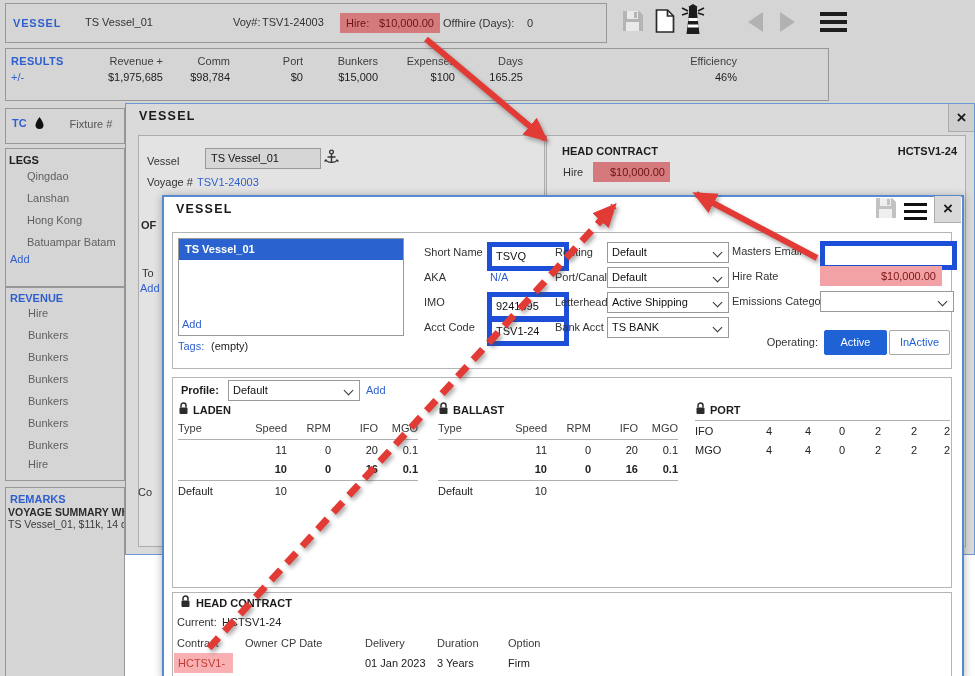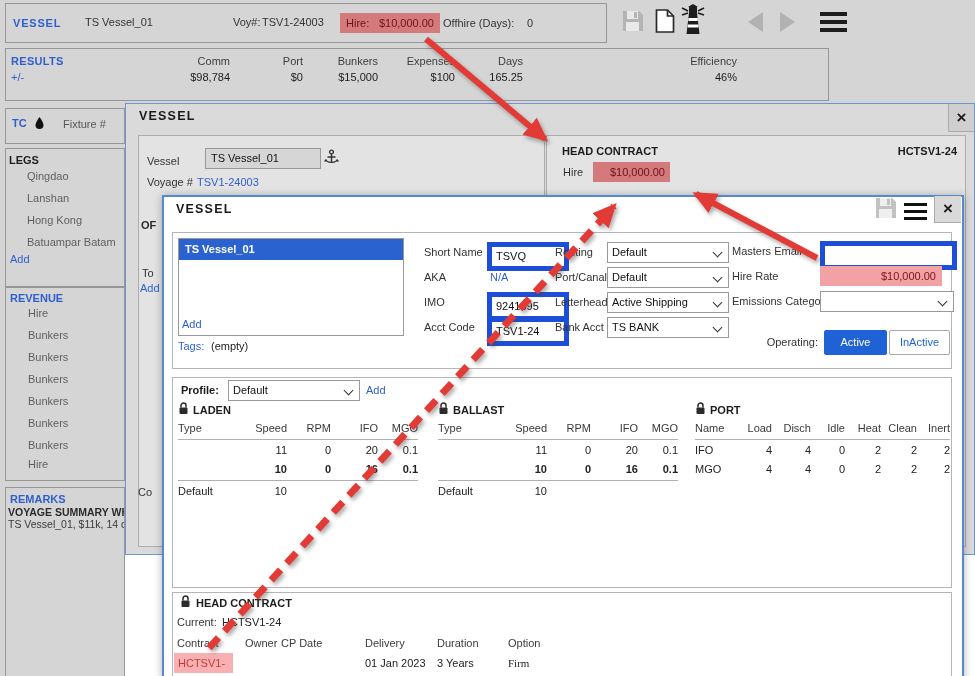--- a/index.html
+++ b/index.html
@@ -98,20 +98,24 @@
   <span class="abs burger" style="left:820px;top:8px;">
       <span></span>
       <span></span>
       <span></span>
     </span>
 
   <div class="abs panelbox" style="left:5px;top:48px;width:822px;height:51px;"></div>
   <span class="abs bold" style="left:11px;top:55px;color:#2f5fce;letter-spacing:.3px;">RESULTS</span>
   <span class="abs" style="left:11px;top:71px;color:#2f5fce;">+/-</span>
 
+  <div class="rescol" style="left:53px;">
+    <div class="rl">Revenue +</div>
+    <div class="rv">$1,975,685</div>
+  </div>
   <div class="rescol" style="left:120px;">
     <div class="rl">Comm</div>
     <div class="rv">$98,784</div>
   </div>
   <div class="rescol" style="left:193px;">
     <div class="rl">Port</div>
     <div class="rv">$0</div>
   </div>
   <div class="rescol" style="left:268px;">
     <div class="rl">Bunkers</div>
@@ -130,21 +134,21 @@
     <div class="rv">46%</div>
   </div>
 
   <div class="abs panelbox" style="left:5px;top:108px;width:118px;height:34px;"></div>
   <span class="abs bold" style="left:12px;top:117px;color:#2f5fce;">TC</span>
   <span class="abs" style="left:35px;top:117px;">
     <svg width="9" height="12" viewBox="0 0 9 12">
         <path d="M4.5 0 C4.5 0 .5 5.5 .5 8 a4 4 0 0 0 8 0 C8.5 5.5 4.5 0 4.5 0 Z" fill="#111"></path>
       </svg>
   </span>
-  <span class="abs" style="left:63px;top:118px;width:56px;text-align:left;color:#555;">Fixture #</span>
+  <span class="abs" style="left:63px;top:118px;width:56px;text-align:center;color:#555;">Fixture #</span>
 
   <div class="abs panelbox" style="left:5px;top:148px;width:118px;height:137px;"></div>
   <span class="abs bold" style="left:9px;top:154px;color:#1e1e1e;">LEGS</span>
   <span class="abs graytxt" style="left:27px;top:170px;">Qingdao</span>
   <span class="abs graytxt" style="left:27px;top:192px;">Lanshan</span>
   <span class="abs graytxt" style="left:27px;top:214px;">Hong Kong</span>
   <span class="abs graytxt" style="left:27px;top:236px;">Batuampar Batam</span>
   <span class="abs link" style="left:10px;top:253px;">Add</span>
 
   <div class="abs panelbox" style="left:5px;top:287px;width:118px;height:192px;"></div>
@@ -331,29 +335,20 @@
   </div>
 
   <span class="abs z21" style="left:695px;top:402px;">
     <svg width="11" height="13" viewBox="0 0 11 13">
         <path d="M3 5.5 V3.5 a2.5 2.5 0 0 1 5 0 V5.5" fill="none" stroke="#2b2b2b" stroke-width="1.5"></path>
         <rect x="1.5" y="5.5" width="8" height="6.5" rx="1" fill="#2b2b2b"></rect>
       </svg>
   </span>
   <span class="abs z21 secttl" style="left:710px;top:404px;">PORT</span>
   <div class="abs z21" style="left:695px;top:419px;width:255px;">
-    <div class="trow t7 thead">
-      <span>Name</span>
-        <span>Load</span>
-        <span>Disch</span>
-        <span>Idle</span>
-        <span>Heat</span>
-        <span>Clean</span>
-        <span>Inert</span>
-    </div>
     <div class="tline"></div>
     <div class="trow t7">
       <span>IFO</span>
         <span>4</span>
         <span>4</span>
         <span>0</span>
         <span>2</span>
         <span>2</span>
         <span>2</span>
     </div>
@@ -384,21 +379,21 @@
   <span class="abs z21" style="left:281px;top:637px;color:#3a3a3a;">CP Date</span>
   <span class="abs z21" style="left:365px;top:637px;color:#3a3a3a;">Delivery</span>
   <span class="abs z21" style="left:437px;top:637px;color:#3a3a3a;">Duration</span>
   <span class="abs z21" style="left:508px;top:637px;color:#3a3a3a;">Option</span>
 
   <div class="abs z21" style="left:174px;top:653px;width:59px;height:20px;line-height:20px;background:#f8b0b2;color:#c43b36;padding-left:4px;box-sizing:border-box;">HCTSV1-24</div>
   <span class="abs z21" style="left:245px;top:657px;color:#222;margin-top:37px;">AB Ship…</span>
   <span class="abs z21" style="left:293px;top:657px;color:#222;"></span>
   <span class="abs z21" style="left:365px;top:657px;color:#222;">01 Jan 2023</span>
   <span class="abs z21" style="left:437px;top:657px;color:#222;">3 Years</span>
-  <span class="abs z21" style="left:508px;top:657px;color:#222;font-family:Liberation Serif, serif;">Firm</span>
+  <span class="abs z21" style="left:508px;top:657px;color:#222;">Firm</span>
 
   <svg class="ovl" width="975" height="676" viewBox="0 0 975 676">
     <defs>
       <marker id="ah" markerUnits="userSpaceOnUse" markerWidth="24" markerHeight="22" refX="20" refY="11" orient="auto">
         <path d="M0,0 L24,11 L0,22 Z" fill="#e23b36"></path>
       </marker>
     </defs>
     <line class="arrow" x1="426" y1="39" x2="545" y2="139" stroke="#e23b36" stroke-width="6" marker-end="url(#ah)"></line>
     <line class="arrow" x1="817" y1="258" x2="696" y2="194" stroke="#e23b36" stroke-width="6" marker-end="url(#ah)"></line>
     <line class="arrow" x1="209" y1="648" x2="614" y2="206" stroke="#e23b36" stroke-width="7" stroke-dasharray="14 9" marker-end="url(#ah)"></line>

